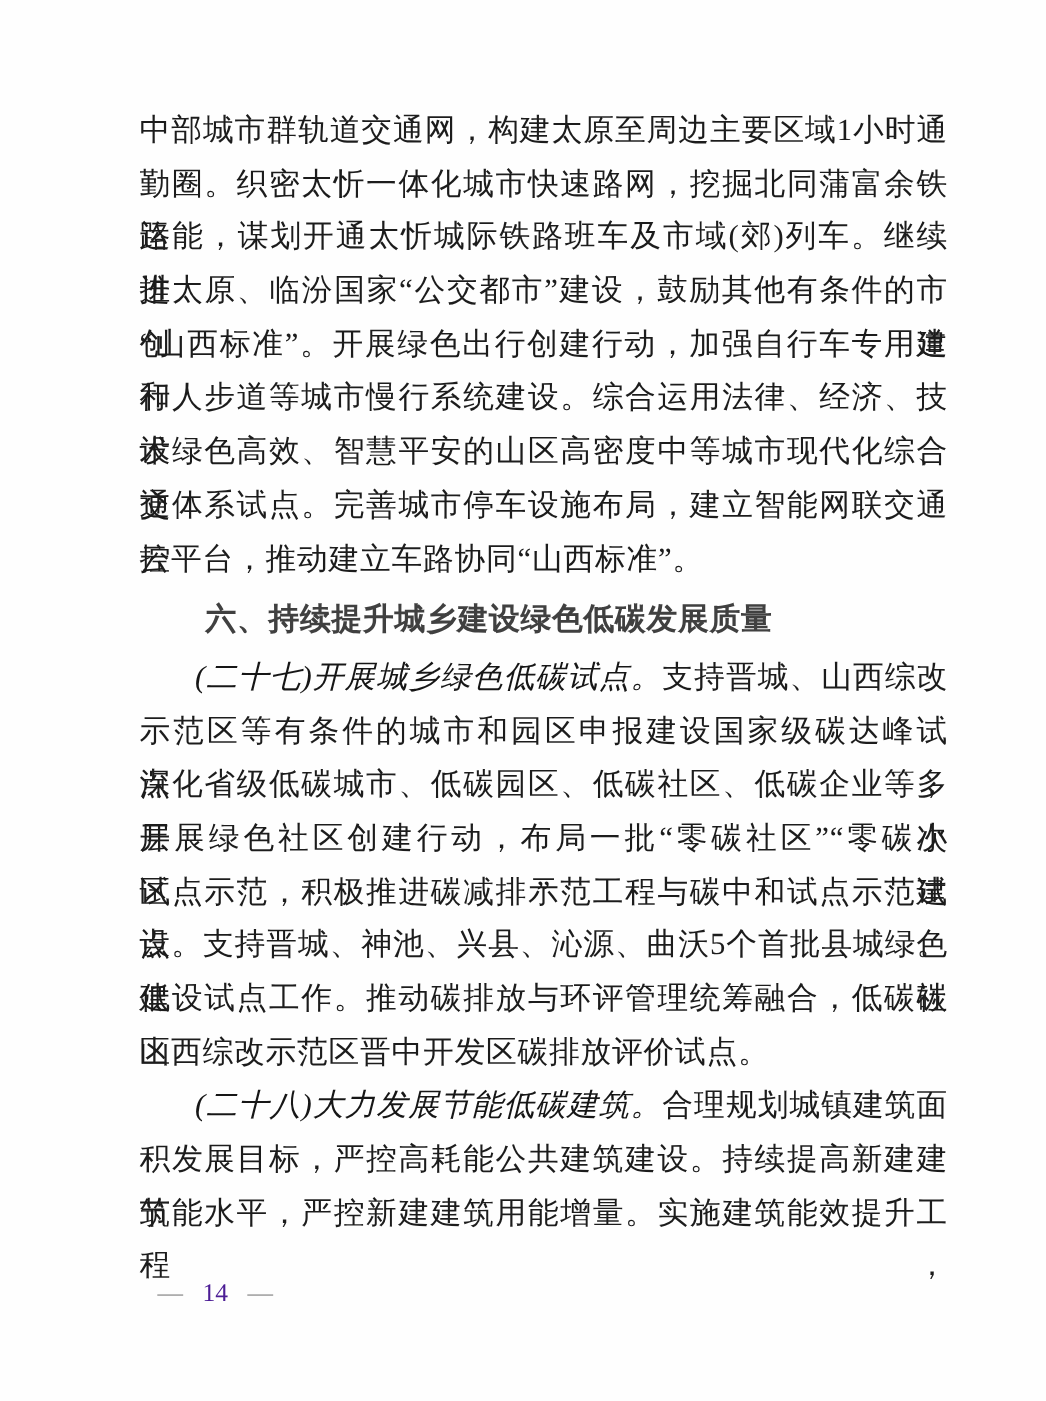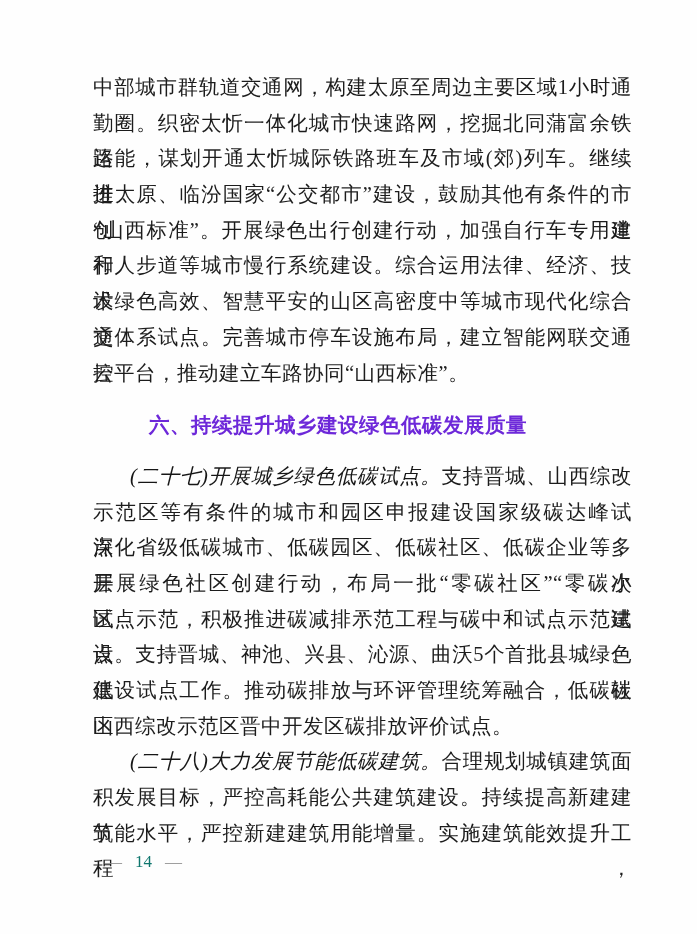--- a/index.html
+++ b/index.html
@@ -31,48 +31,48 @@
     letter-spacing: 0.5px;
   }
   .line.lastline {
     text-align: right;
     text-align-last: left;
   }
   .line.indent {
     text-indent: 37px;
   }
   .heading {
-    margin: 16px;
+    margin: 4px;
     font-family: "Liberation Sans", "DejaVu Sans", sans-serif;
     font-weight: bold;
     font-size: 20.5px;
     line-height: 35.7px;
     height: 35.7px;
-    color: #6d28d9;
+    color: #404040;
     text-indent: 40px;
     letter-spacing: 0.5px;
   }
   .lead {
     font-style: italic; 
     color: #161616;
   }
   .footer {
     position: absolute;
     left: 105px;
     top: 852px;
     font-size: 17px;
     line-height: 20px;
     white-space: nowrap;
   }
   .footer .dash {
     color: #8f8f8f;
     letter-spacing: 0;
   }
   .footer .pagenum {
-    color: #0f766e;
+    color: #4c1d95;
     margin: 0 13px;
     font-family: Liberation Serif, serif;
   }
 </style>
 </head>
 <body>
 
 <div class="page">
   <div class="content">
 

